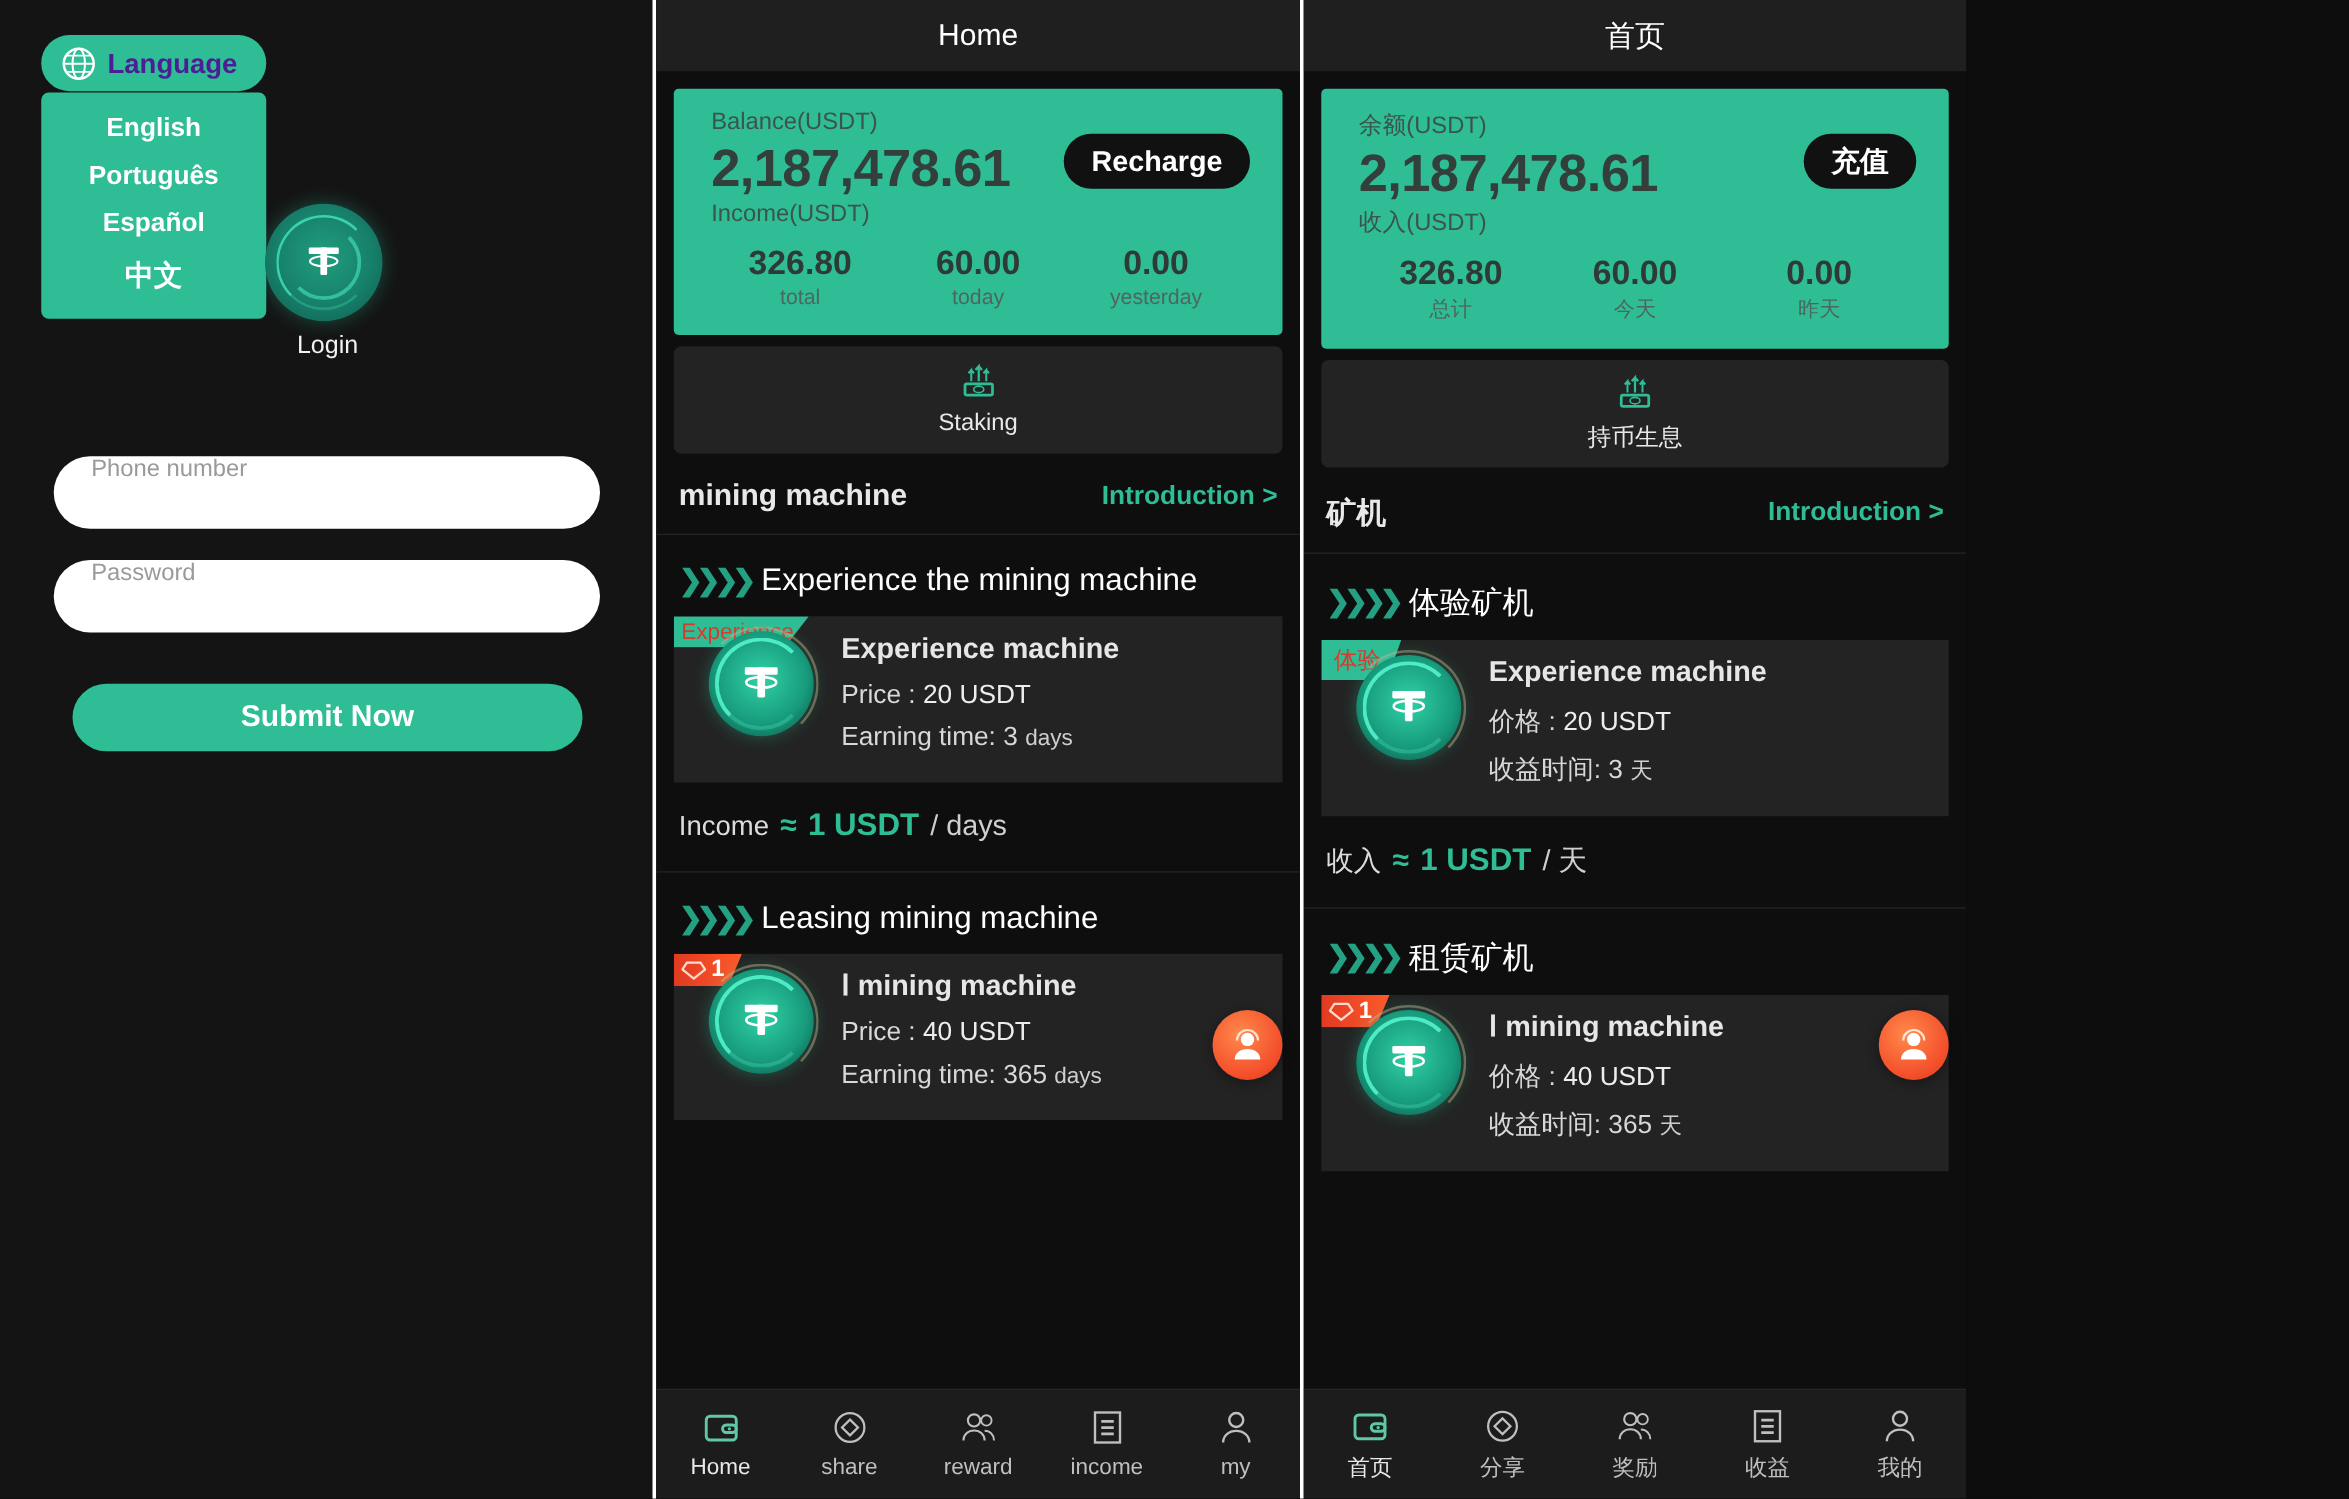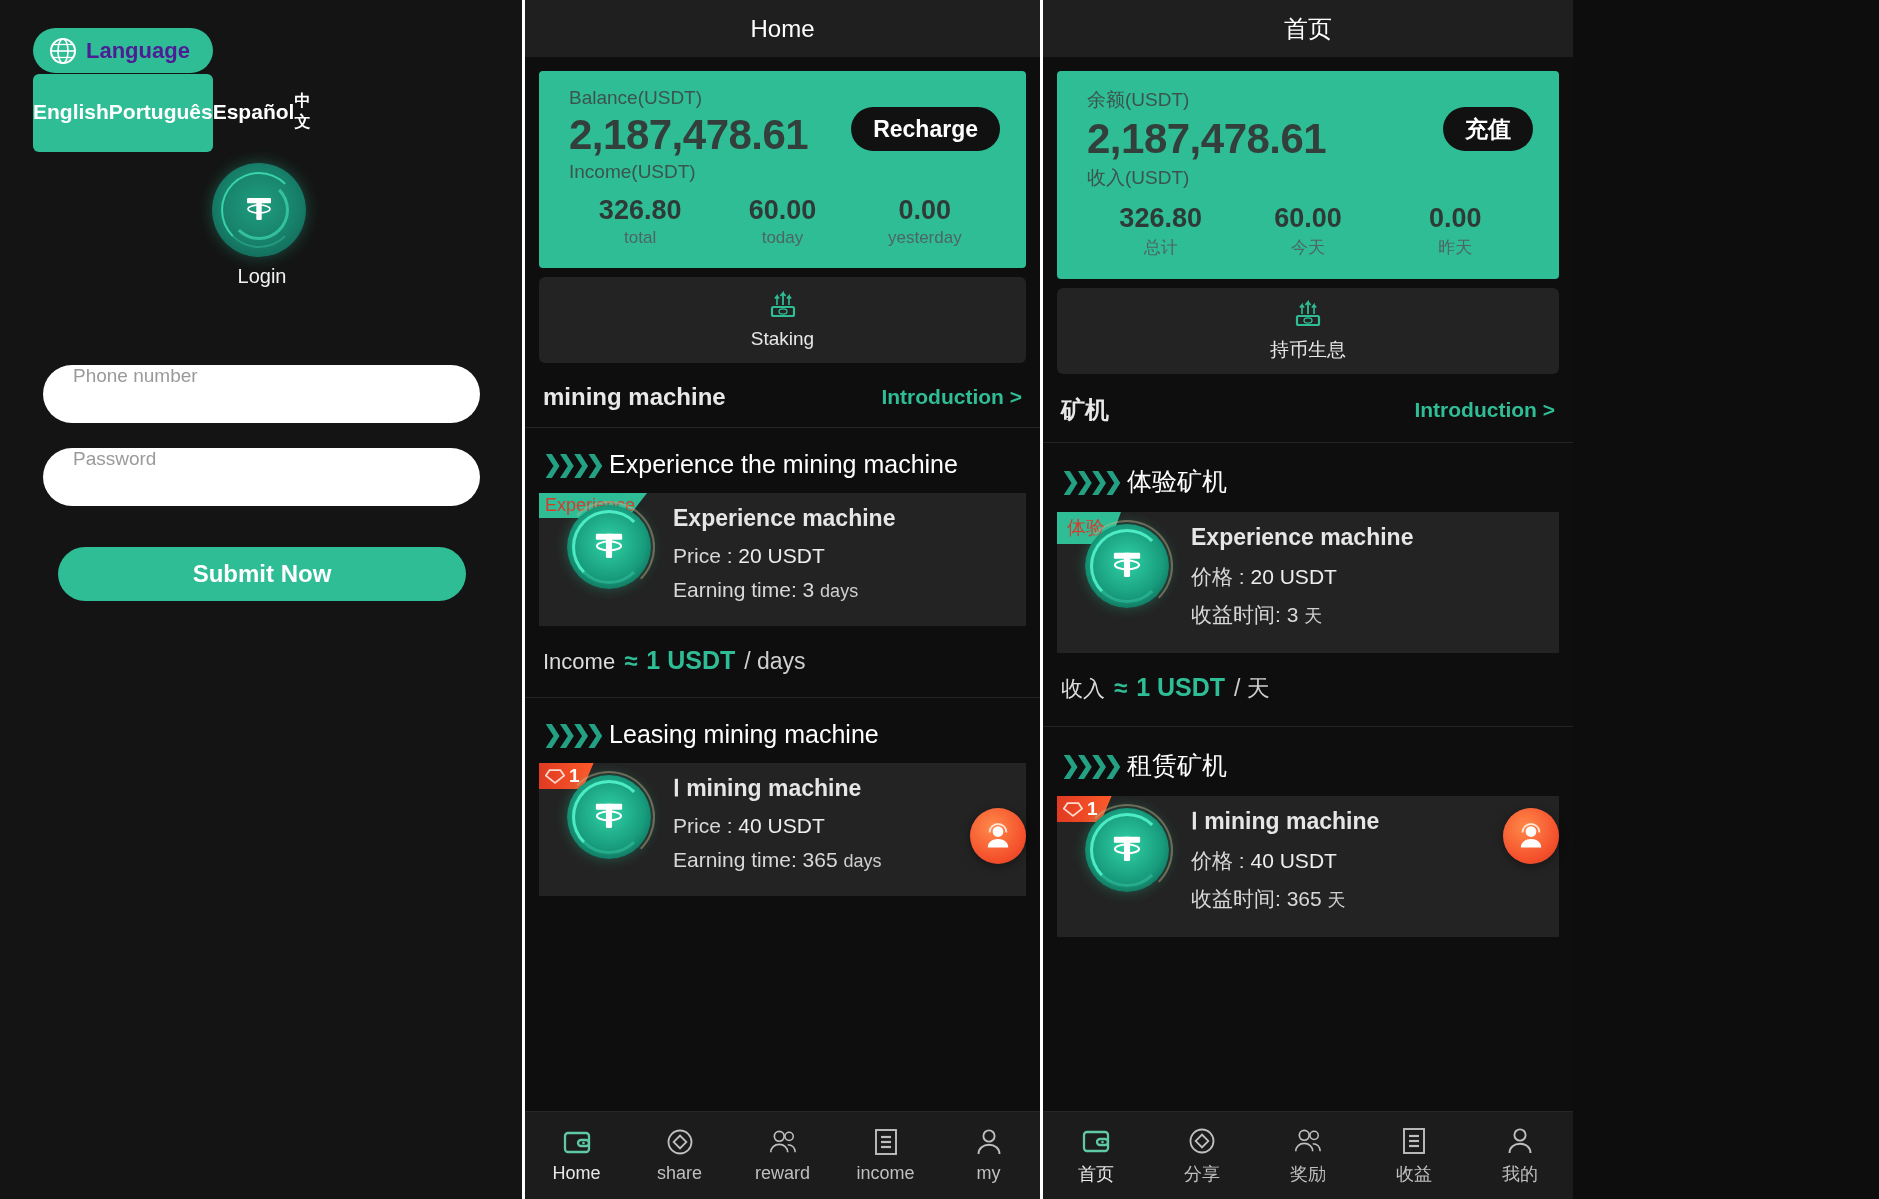--- a/index.html
+++ b/index.html
@@ -27,27 +27,27 @@
     cursor: pointer;
   }
   .globe-icon { width: 28px; height: 28px; flex: 0 0 28px; }
   .lang-btn-label { color: #4c1d95; font-size: 22px; font-weight: 700; }
   .lang-list {
     background: #2fbd96;
     border-radius: 6px;
     margin-top: 1px;
     padding: 10px 0 12px;
     width: 180px;
-    display: flex; align-items: center;
+    display: flex; flex-direction: column; align-items: flex-start;
   }
   .lang-item {
     color: #ffffff; font-size: 21px; font-weight: 600;
     padding: 7px 0; cursor: pointer; text-align: center; width: 100%;
   }
-  .lang-item.cn { font-size: 16px; }
+  .lang-item.cn { font-size: 23px; }
 
   .login-coin-wrap {
     position: absolute; left: 212px; top: 163px;
     width: 100px; text-align: center;
   }
   .coin {
     width: 94px; height: 94px; border-radius: 50%;
     background: radial-gradient(circle at 50% 45%, #1f9e7f 0%, #17806a 55%, #0e5a4c 100%);
     display: flex; align-items: center; justify-content: center;
     position: relative;

